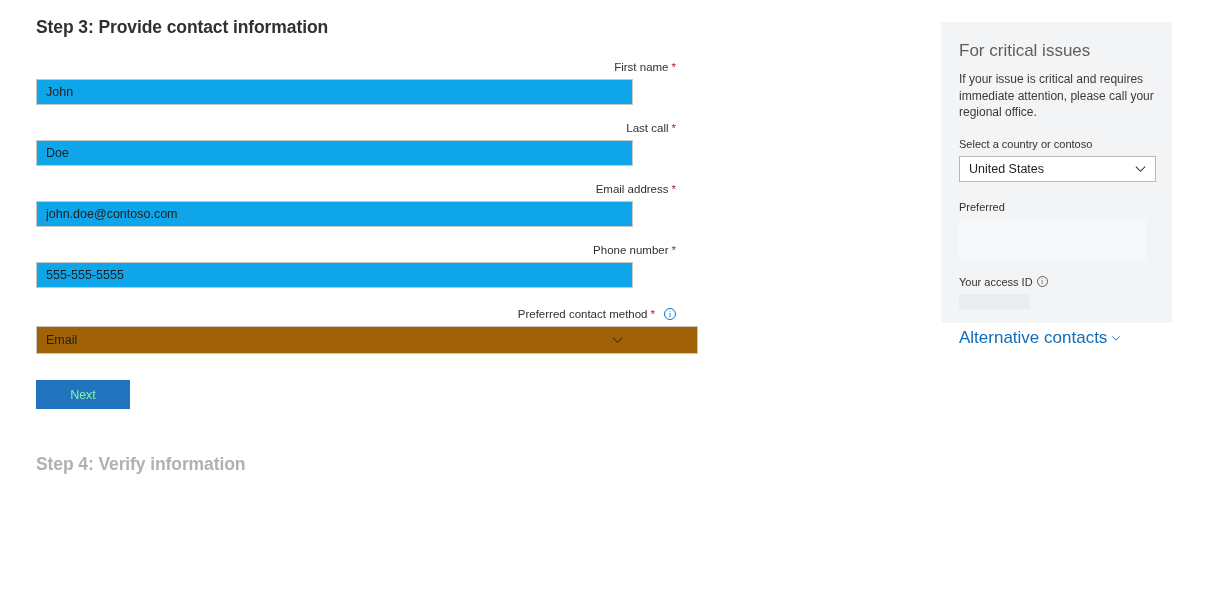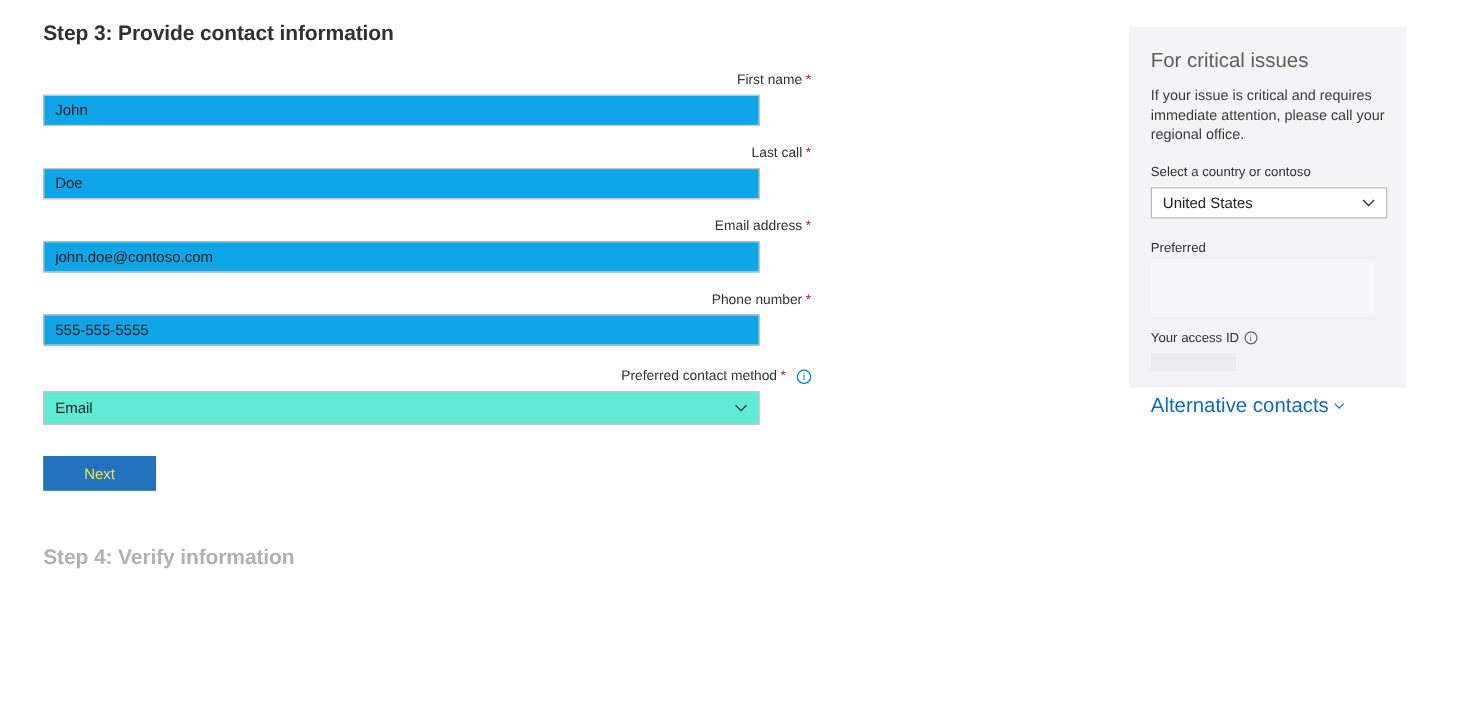--- a/index.html
+++ b/index.html
@@ -96,24 +96,24 @@
     outline: none;
     display: block;
   }
 
   .select-wrap {
     position: relative;
     width: 597px;
     height: 28px;
   }
   .select-box {
-    width: 597px;
+    width: 662px;
     height: 28px;
     border: 1px solid #c8c6c4;
-    background: #5eead4;
+    background: #a16207;
     box-sizing: border-box;
     font-size: 12.5px;
     color: #201f1e;
     padding: 0 28px 0 9px;
     display: flex;
     align-items: center;
   }
   .chev {
     position: absolute;
     right: 10px;
@@ -122,21 +122,21 @@
     width: 11px;
     height: 11px;
     pointer-events: none;
   }
 
   .next-btn {
     margin-top: 26px;
     width: 94px;
     height: 29px;
     background: #2173bd;
-    color: #fde047;
+    color: #86efac;
     border: none;
     font-family: "Liberation Sans", sans-serif;
     font-size: 12.5px;
     cursor: pointer;
     display: flex;
     align-items: center;
     justify-content: center;
     padding: 0;
   }
 

